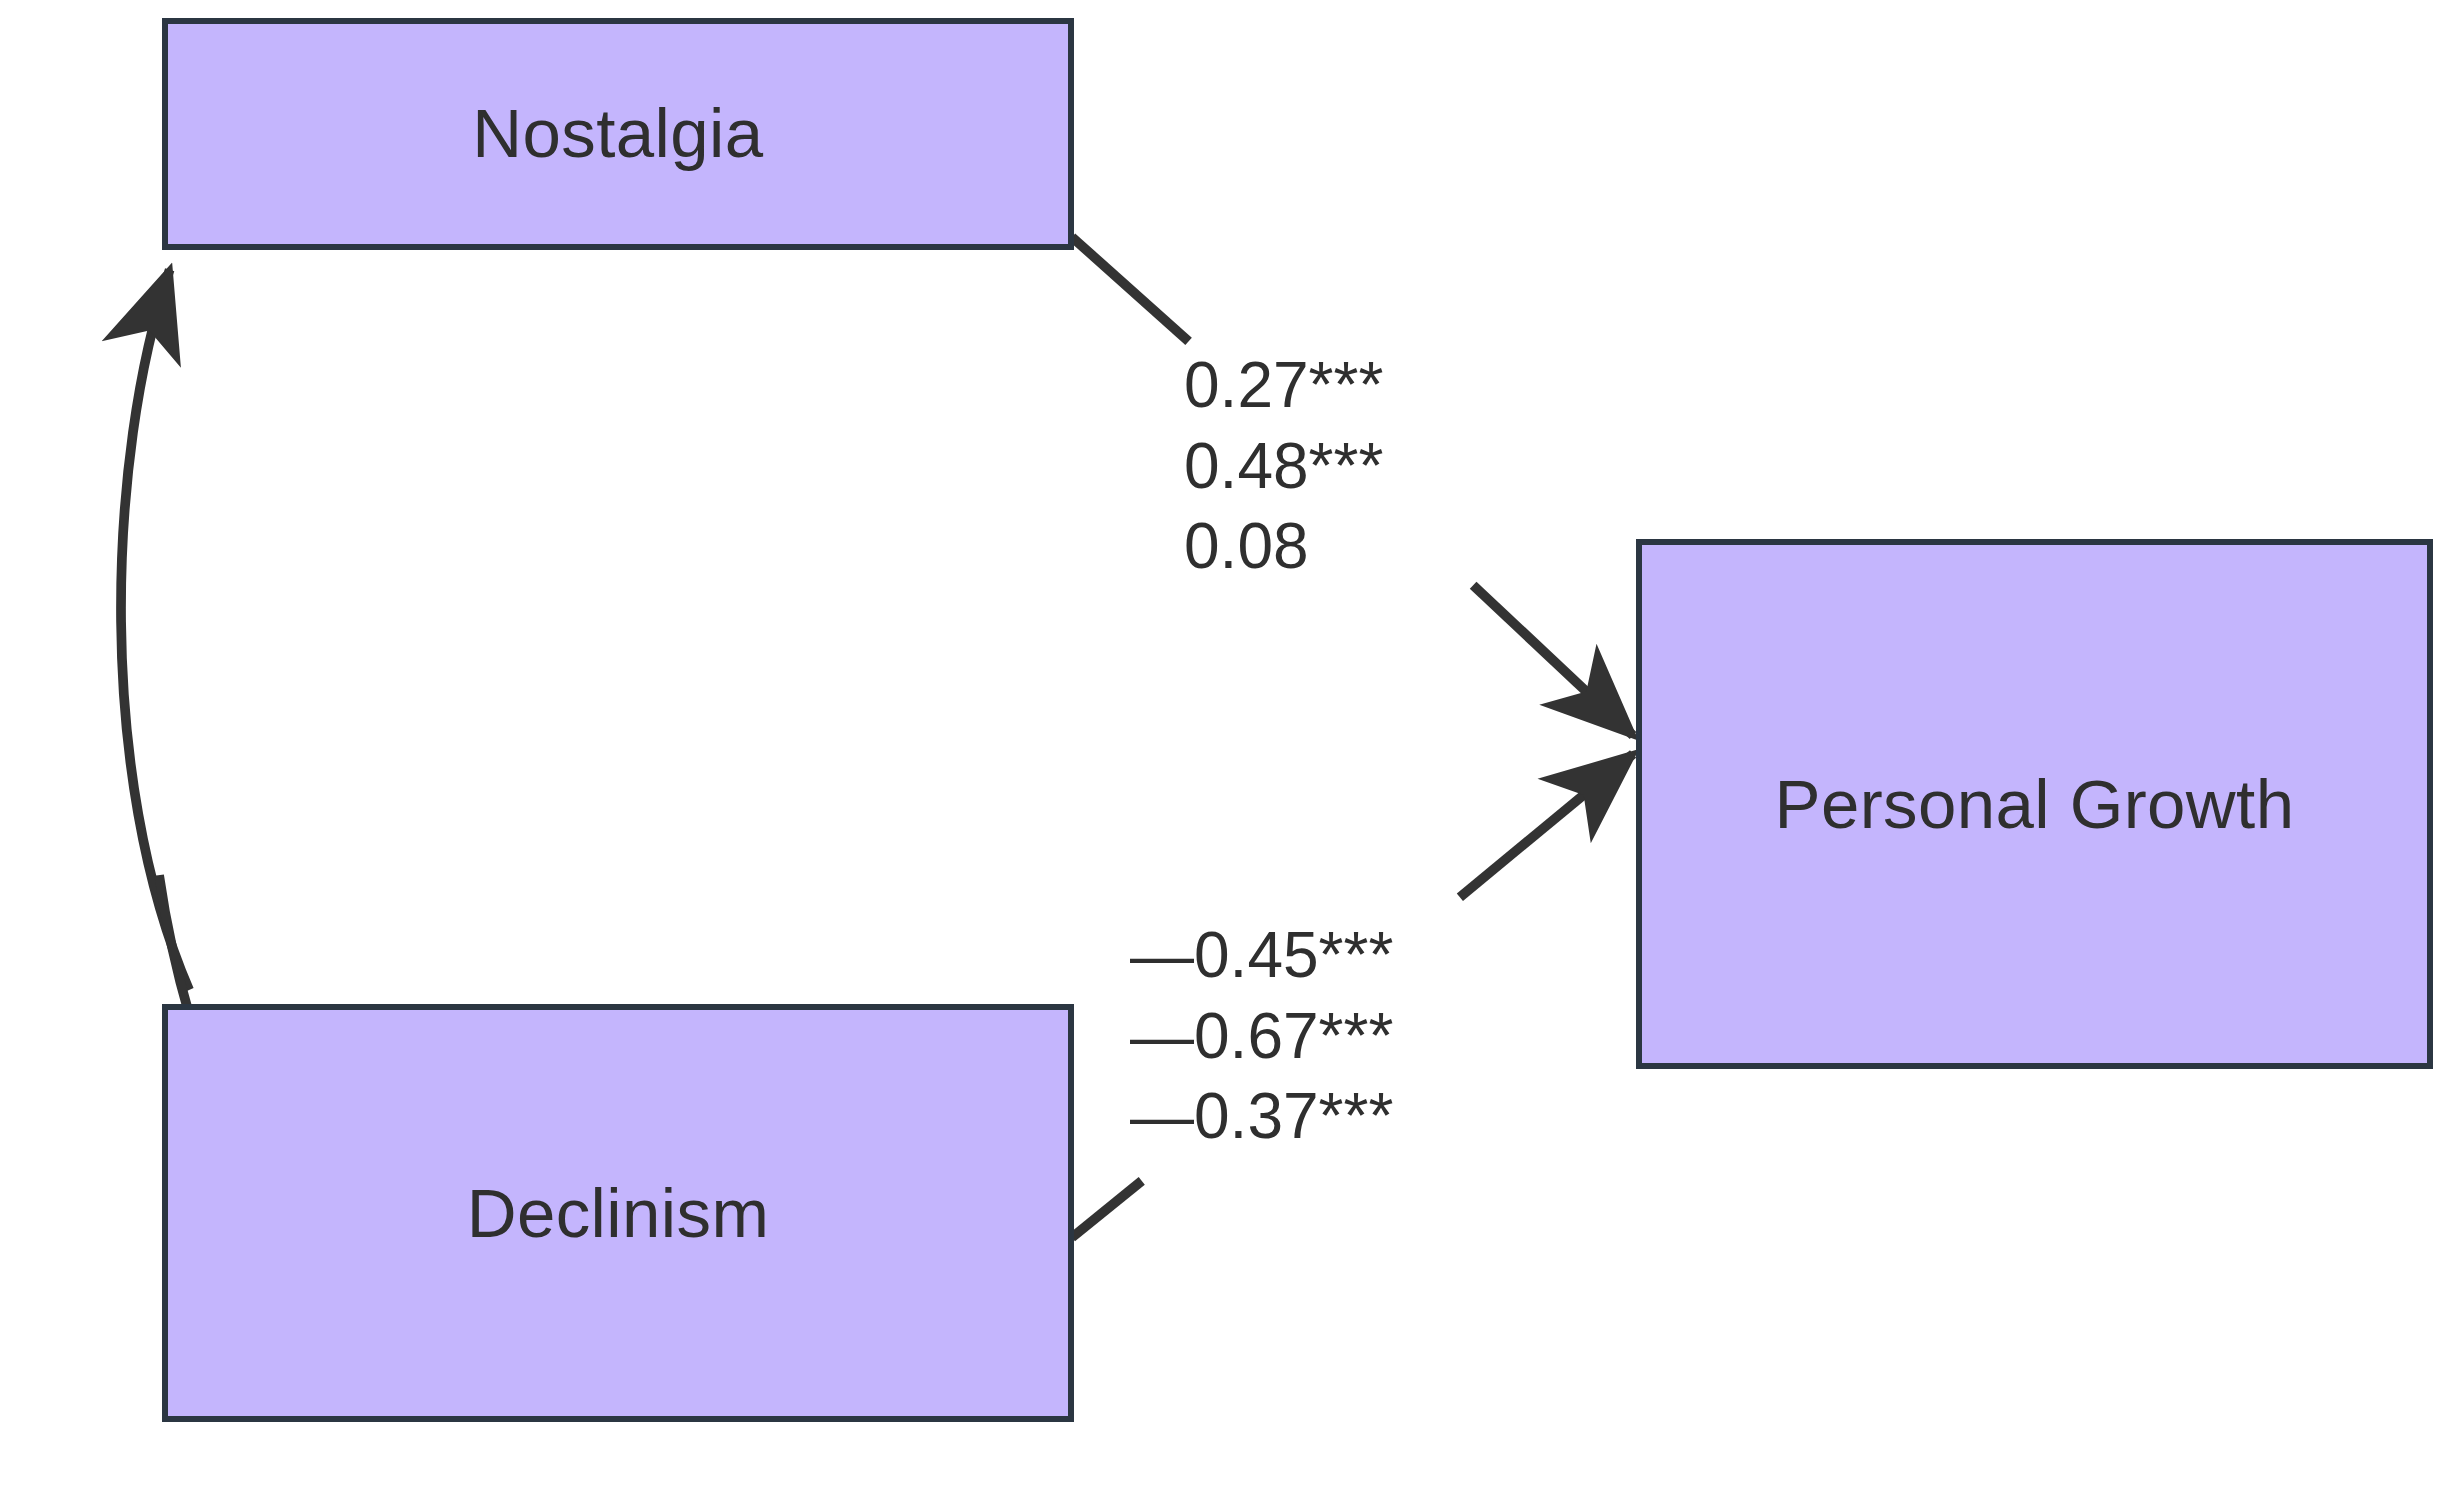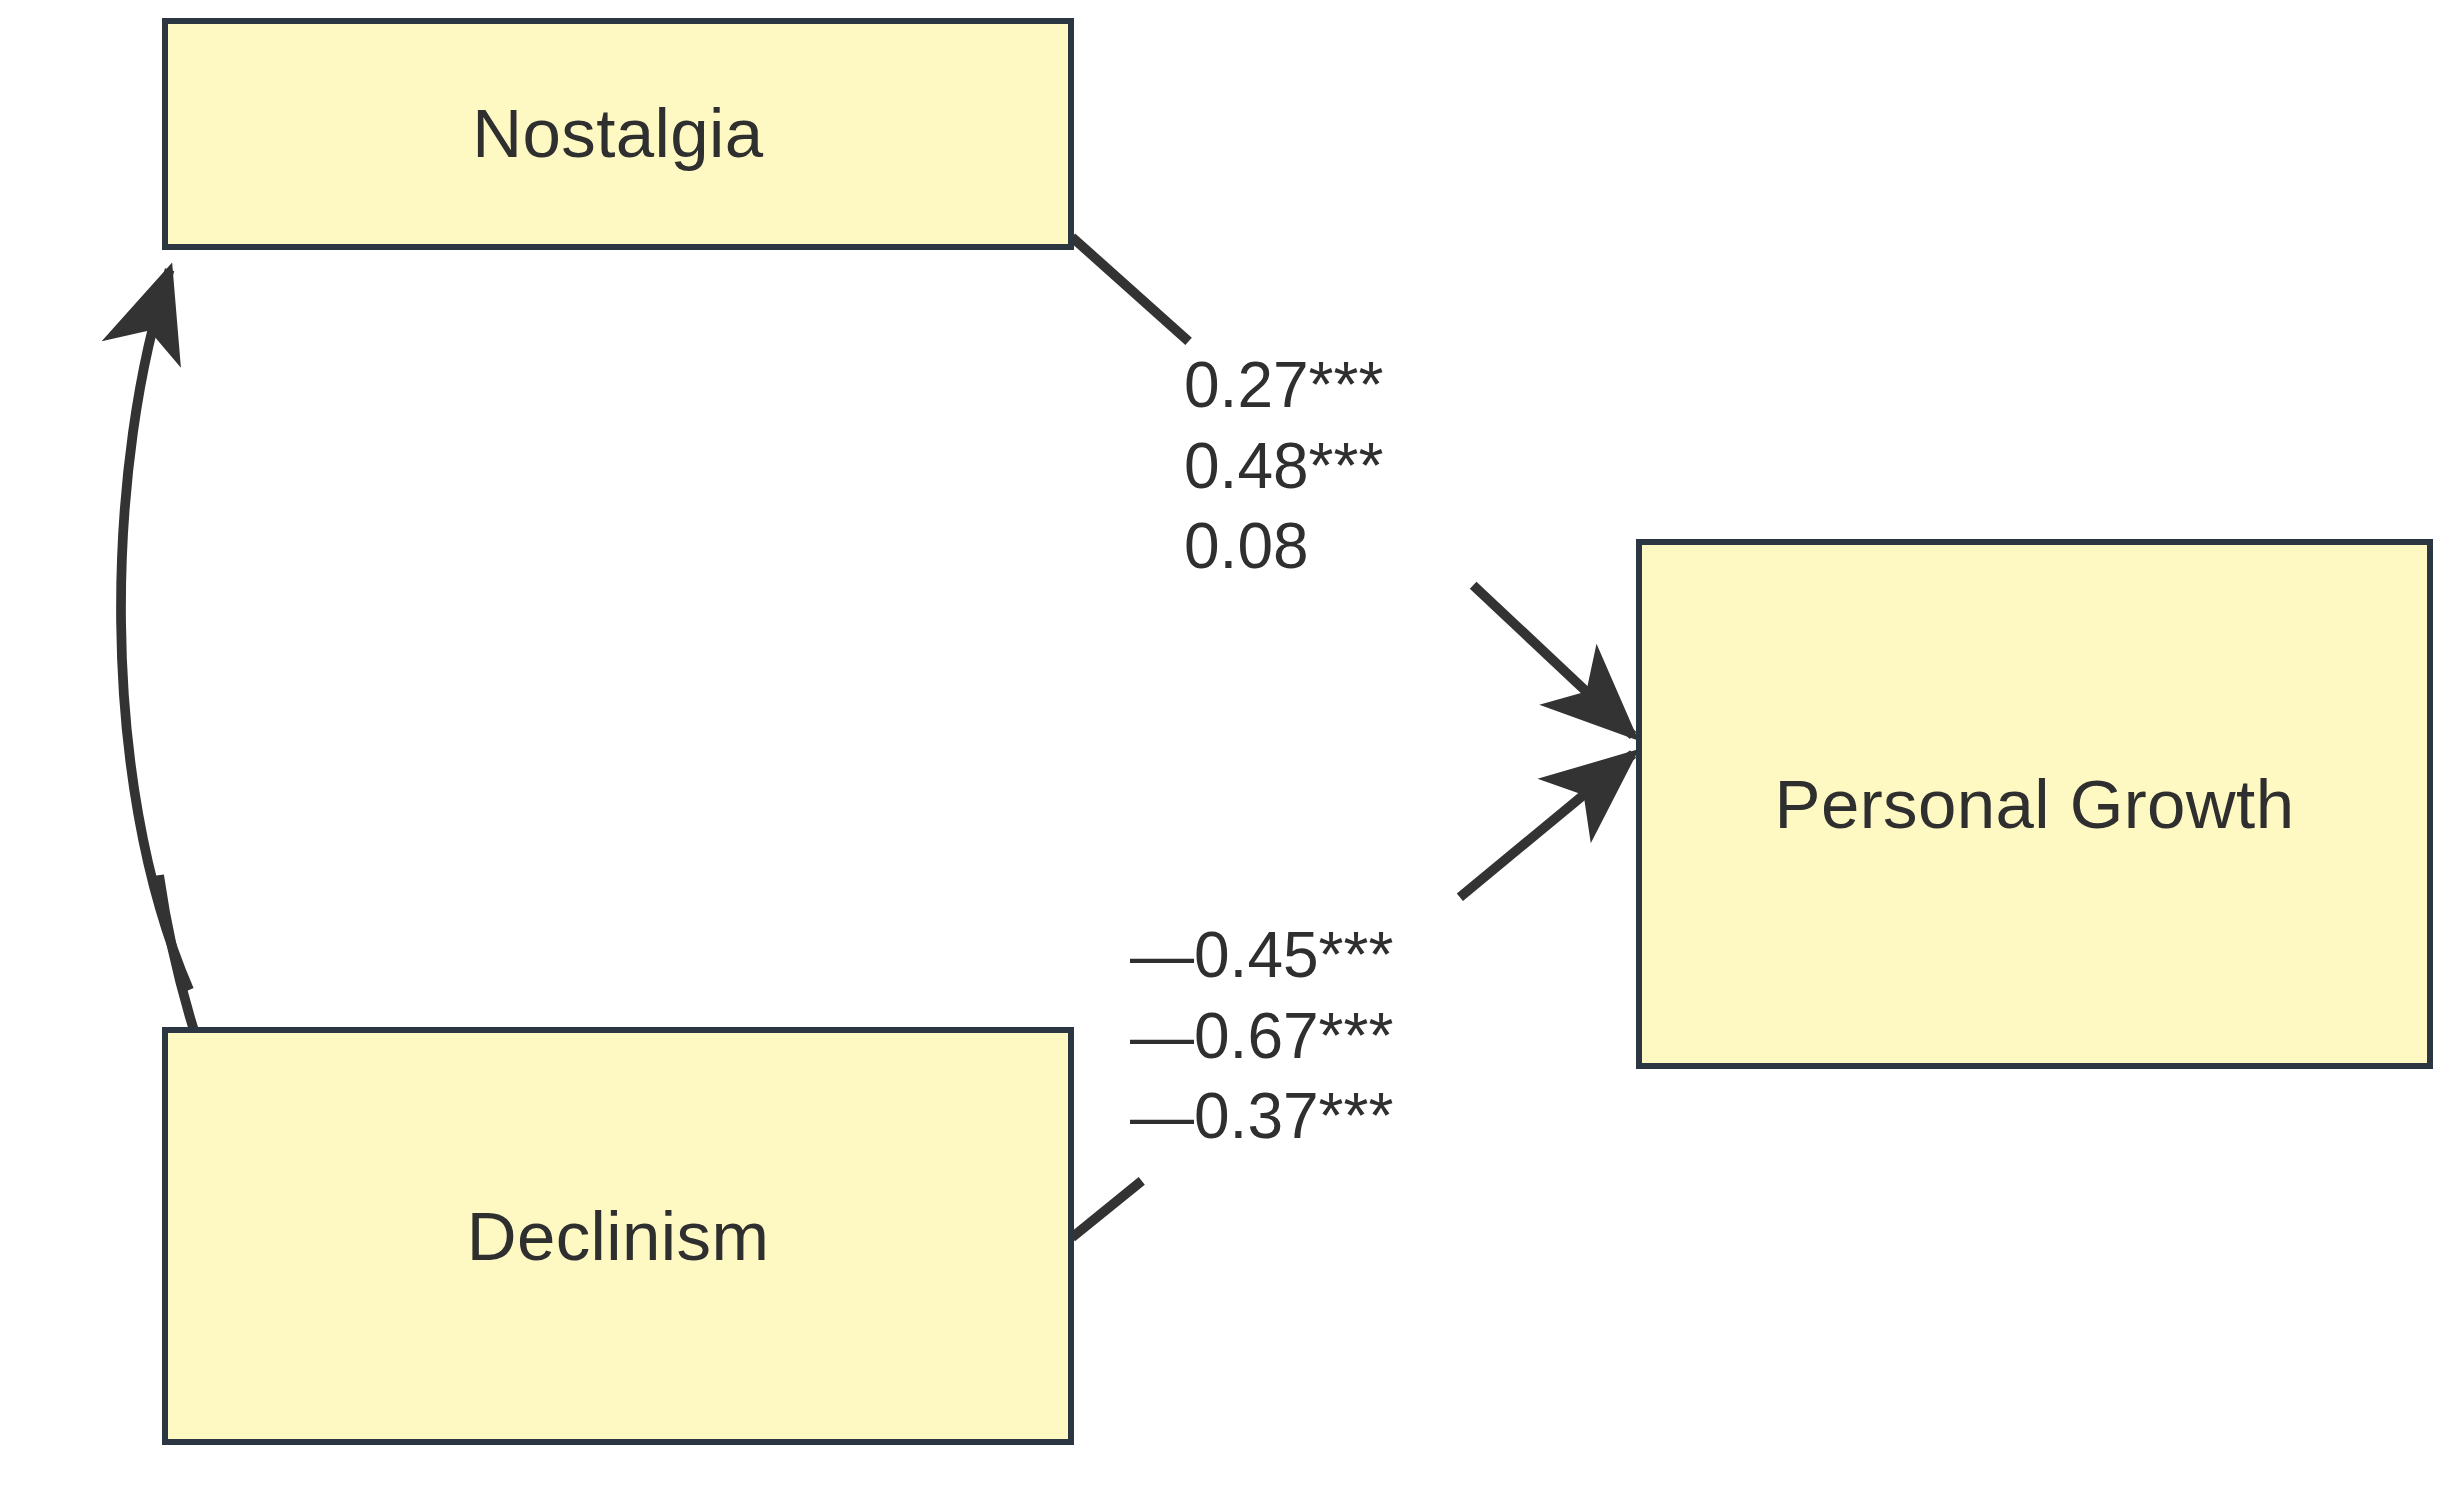--- a/index.html
+++ b/index.html
@@ -20,21 +20,21 @@
     position: absolute;
     top: 0;
     left: 0;
     width: 2462px;
     height: 1486px;
     pointer-events: none;
   }
   .node-box {
     position: absolute;
     box-sizing: border-box;
-    background: #fef9c3;
+    background: #c4b5fd;
     border: 6.2px solid #2b3642;
     display: flex;
     align-items: center;
     justify-content: center;
   }
   .node-label {
     font-family: "Liberation Sans", "DejaVu Sans", sans-serif;
     font-size: 69px;
     font-weight: 400;
     color: #2f2f2f;
@@ -43,21 +43,21 @@
     line-height: 1;
   }
   #node-nostalgia {
     left: 162px;
     top: 17.7px;
     width: 912px;
     height: 232px;
   }
   #node-declinism {
     left: 162px;
-    top: 1027px;
+    top: 1004px;
     width: 912px;
     height: 418px;
   }
   #node-growth {
     left: 1636px;
     top: 539px;
     width: 797px;
     height: 530px;
   }
   .coef-group {

